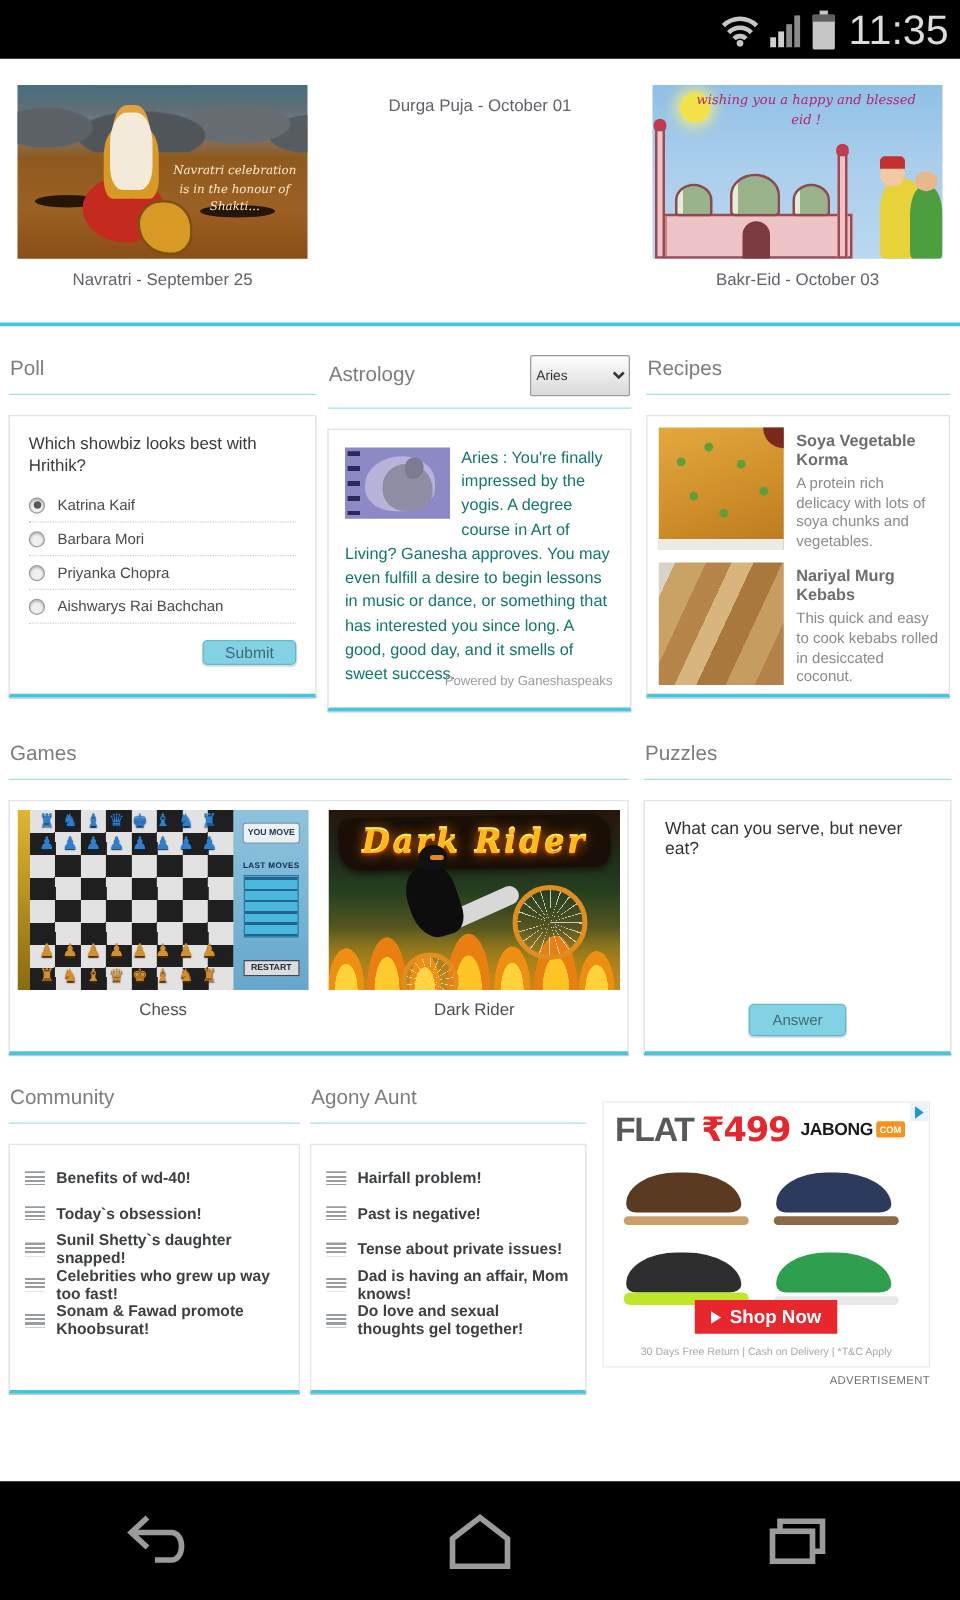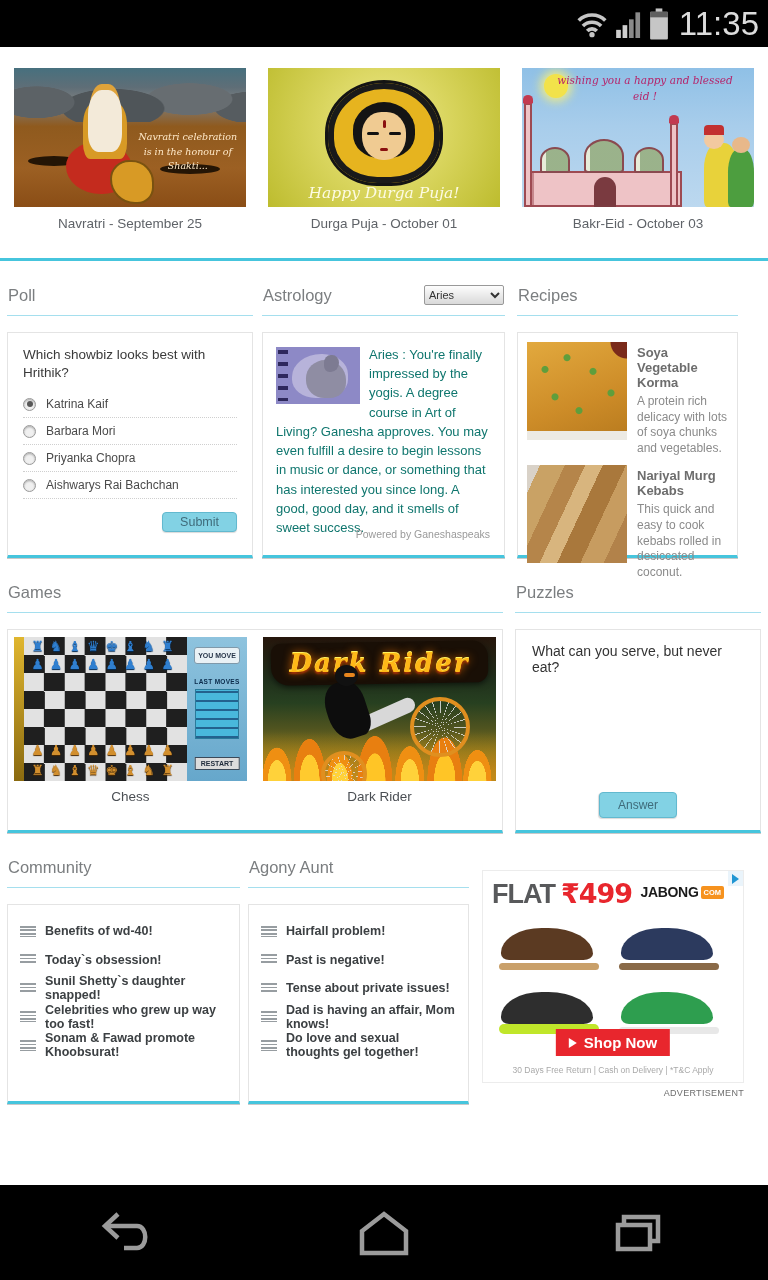--- a/index.html
+++ b/index.html
@@ -70,39 +70,39 @@
   
   .content{padding:0 7px;}
   .row{display:flex;}
   .sec-head{display:flex;align-items:center;justify-content:space-between;padding:23px 1px 0;min-height:22px;}
   .sec-title{color:#7b7e80;font-size:16.5px;}
   .sec-rule{height:1px;background:#a5dfee;margin-top:9px;}
   .card{margin-top:16px;background:#fff;border:1px solid #e4e4e4;border-bottom:3px solid #46c5dd;
         box-shadow:0 1px 0 #c9c9c9;box-sizing:border-box;position:relative;}
   .card-r1{height:226px;} .card-r2{height:204px;} .card-r3{height:200px;}
 
-  .c-poll{width:246px;margin-right:9px;} .c-astro{width:243px;margin-right:12px;} .c-recipes{width:221px;}
+  .c-poll{width:246px;margin-right:9px;} .c-astro{width:243px;margin-right:12px;} .c-recipes{width:243px;}
   .c-games{width:498px;margin-right:12px;} .c-puzzles{width:291px;}
   .c-comm{width:233px;margin-right:8px;} .c-agony{width:221px;margin-right:13px;} .c-ad{width:262px;}
 
   
   .poll-inner{padding:13px 15px;}
   .poll-q{color:#3a3a3a;font-size:13.5px;line-height:1.35;margin-bottom:9px;}
   .opt{display:flex;align-items:center;gap:10px;height:26px;border-bottom:1px dotted #cfcfcf;cursor:pointer;}
   .radio{width:11px;height:11px;border-radius:50%;border:1px solid #9a9a9a;background:#f0f0f0;
          box-shadow:inset 0 1px 2px rgba(0,0,0,.3);position:relative;flex:none;}
   .opt.sel .radio::after{content:"";position:absolute;left:2.5px;top:2.5px;right:2.5px;bottom:2.5px;border-radius:50%;background:#585858;}
   .opt-label{color:#4a4a4a;font-size:12px;}
   .poll-actions{display:flex;justify-content:flex-end;margin-top:13px;}
   .btn{background:#82d2e4;border:1px solid #62b9cf;border-radius:4px;color:#3f6b7a;
        font-family:"Liberation Sans",sans-serif;cursor:pointer;box-shadow:0 1px 1px rgba(0,0,0,.15);}
   .btn-submit{font-size:12.5px;padding:2px 17px;}
 
   
-  .sel-sign{width:80px;height:20px;font-size:11px;color:#333;border:1px solid #999;border-radius:2px;
+  .sel-sign{width:80px;height:33px;font-size:11px;color:#333;border:1px solid #999;border-radius:2px;
             background:linear-gradient(#fdfdfd,#d9d9d9);font-family:"Liberation Sans",sans-serif;}
   .astro-body{padding:12px 13px 0;font-size:13px;color:#0f766e;line-height:1.48;}
   .aries-img{float:left;width:84px;height:57px;margin:2px 9px 3px 0;background:#8d89c6;position:relative;overflow:hidden;}
   .aries-strip{position:absolute;left:2px;top:3px;bottom:3px;width:10px;
                background:repeating-linear-gradient(180deg,#2e285c 0 4px,transparent 4px 12px);}
   .ram-light{position:absolute;left:16px;top:7px;width:56px;height:44px;background:#b7b3da;border-radius:52% 46% 42% 42%;}
   .ram-gray{position:absolute;left:30px;top:13px;width:40px;height:38px;background:#8f8da3;border-radius:48% 52% 40% 46%;}
   .ram-head{position:absolute;left:48px;top:8px;width:15px;height:17px;background:#7d7b92;border-radius:50% 50% 60% 40%;}
   .powered{position:absolute;right:14px;bottom:15px;color:#9a9a9a;font-size:10.5px;}
 
@@ -246,30 +246,20 @@
         <span class="nav-shadow1"></span>
         <span class="nav-shadow2"></span>
         <span class="nav-cushion"></span>
         <span class="nav-lion"></span>
         <span class="nav-goddess"></span>
         <div class="nav-text">Navratri celebration is in the honour of Shakti...</div>
       </div>
       <div class="fest-cap">Navratri - September 25</div>
     </div>
     <div class="fest">
-      <div class="fest-img img-durga">
-        <span class="durga-crown"></span>
-        <span class="durga-hair"></span>
-        <span class="durga-face"></span>
-        <span class="durga-eye-l"></span>
-        <span class="durga-eye-r"></span>
-        <span class="durga-bindi"></span>
-        <span class="durga-lips"></span>
-        <div class="durga-text">Happy Durga Puja!</div>
-      </div>
       <div class="fest-cap">Durga Puja - October 01</div>
     </div>
     <div class="fest">
       <div class="fest-img img-eid">
         <span class="eid-sun"></span>
         <div class="eid-text">wishing you a happy and blessed eid !</div>
         <span class="mosque-base"></span>
         <span class="mosque-arch"></span>
         <span class="dome dome1"></span>
         <span class="dome dome2"></span>

